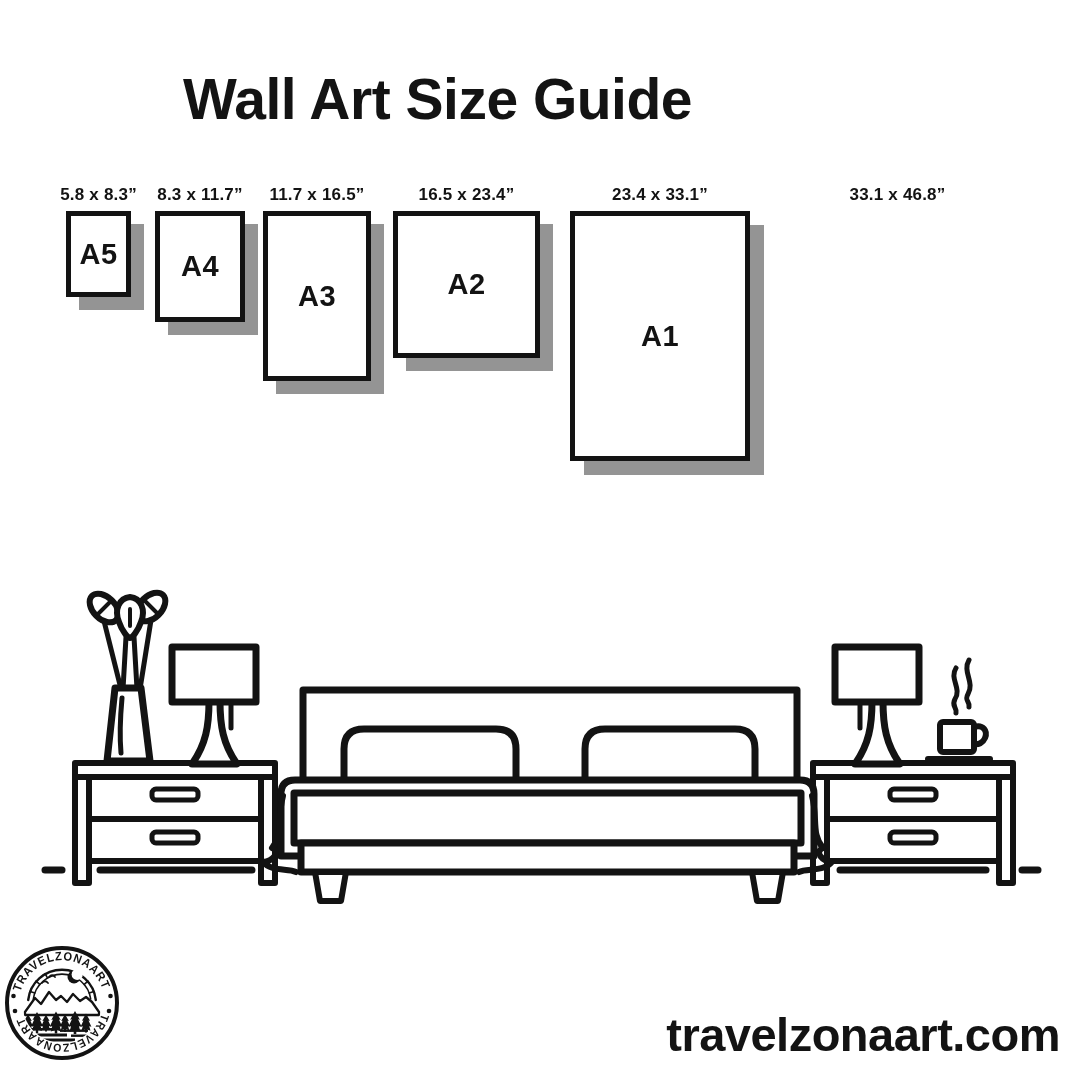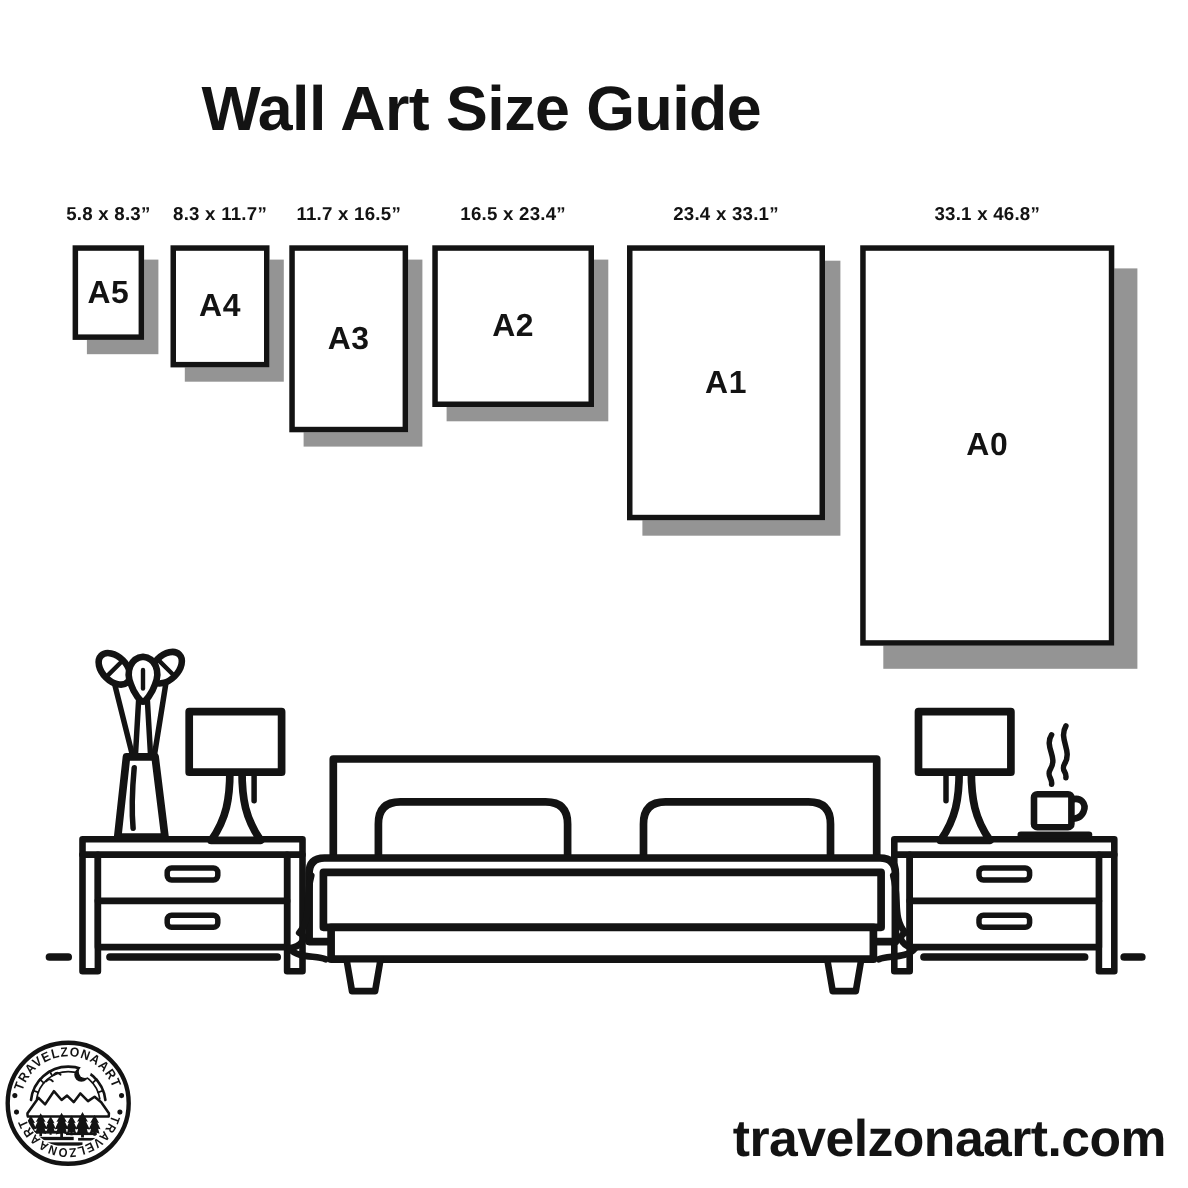--- a/index.html
+++ b/index.html
@@ -12,21 +12,21 @@
   .title{
     position:absolute;top:42px;left:0;width:875px;text-align:center;
     font-size:57px;font-weight:bold;letter-spacing:-0.5px;margin-top:24px;
   }
   .paper-card{
     position:absolute;top:166px;
     display:flex;flex-direction:column;align-items:center;
   }
   .dims{
     height:37px;display:flex;align-items:flex-end;justify-content:center;
-    padding-bottom:20px;font-size:17px;font-weight:bold;line-height:1;
+    padding-bottom:8px;font-size:17px;font-weight:bold;line-height:1;
     white-space:nowrap;letter-spacing:0.2px;
   }
   .sheet{
     width:100%;box-sizing:border-box;background:#ffffff;
     border:5px solid currentColor;
     display:flex;align-items:center;justify-content:center;
   }
   .size-label{font-size:29px;font-weight:bold;letter-spacing:0.5px;}
   svg.scene{position:absolute;left:0;top:585px;width:1080px;height:330px;}
   svg.logo{position:absolute;left:0;top:936px;width:126px;height:134px;}
@@ -74,23 +74,20 @@
       </div>
     </div>
     <div class="paper-card" style="left: 570px; width: 180px;">
       <div class="dims">23.4 x 33.1”</div>
       <div class="sheet" style="height: 250px; box-shadow: rgb(148, 148, 148) 14px 14px 0px 0px; justify-content: center;">
         <span class="size-label">A1</span>
       </div>
     </div>
     <div class="paper-card" style="left: 782px; width: 231px;">
       <div class="dims">33.1 x 46.8”</div>
-      <div class="sheet" style="height: 364px; box-shadow: rgb(148, 148, 148) 21px 21px 0px 0px;">
-        <span class="size-label">A0</span>
-      </div>
     </div>
   </div>
 
   <svg class="scene" viewBox="0 585 1080 330" xmlns="http://www.w3.org/2000/svg">
 
     <g>
       <line class="ln w7" x1="45" y1="870" x2="62" y2="870"></line>
       <line class="ln w7" x1="100" y1="870" x2="252" y2="870"></line>
       <line class="ln w7" x1="840" y1="870" x2="986" y2="870"></line>
       <line class="ln w7" x1="1022" y1="870" x2="1038" y2="870"></line>

